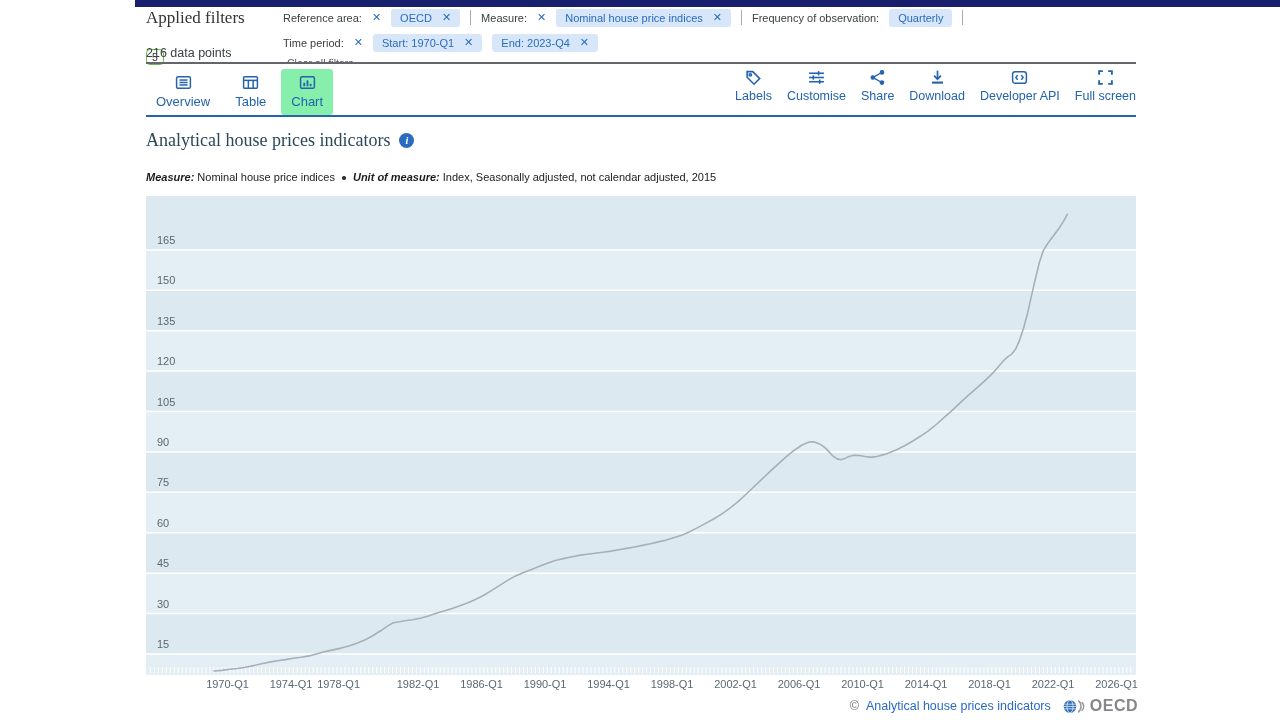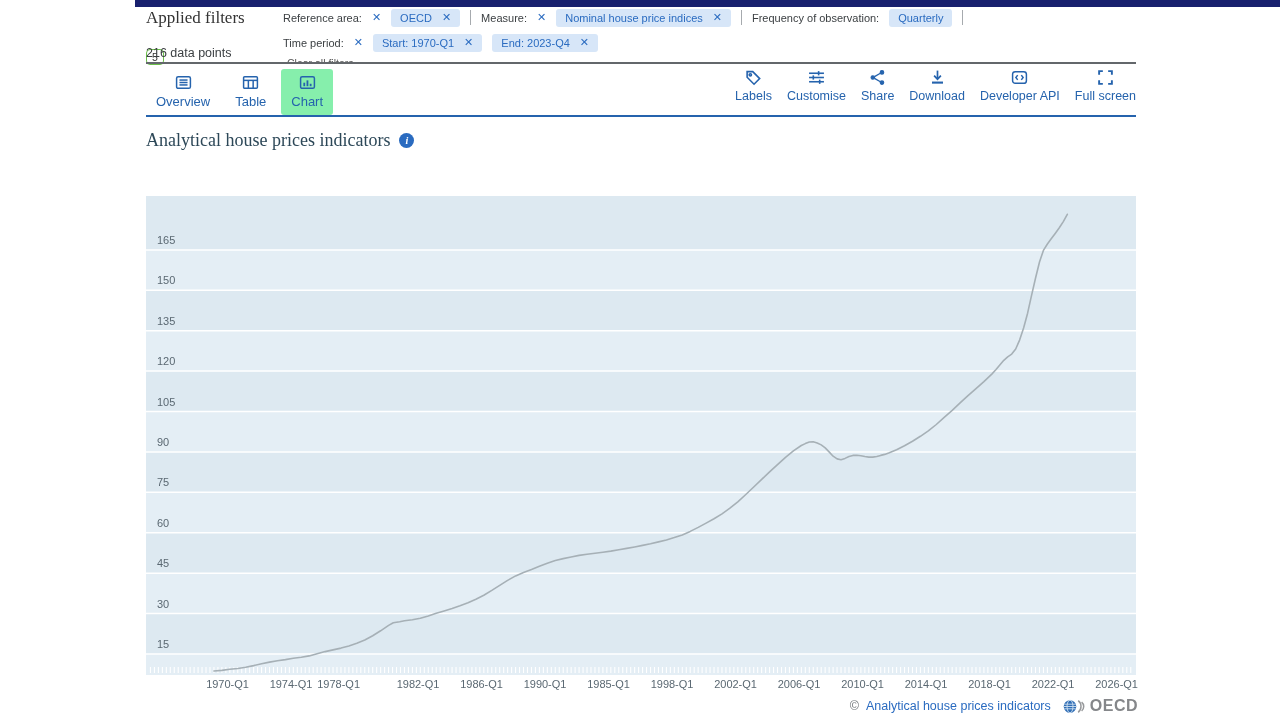--- a/index.html
+++ b/index.html
@@ -218,20 +218,25 @@
         </span>
         <span>Full screen</span>
       </div>
     </div>
   </div>
   <div class="blue-line"></div>
 
   <div class="chart-title">
     <span>Analytical house prices indicators</span>
     <span class="info-icon">i</span>
+  </div>
+  <div class="meta meta2">
+    <span class="lab">Measure:</span>
+    <span>Nominal house price indices</span><span class="dot"></span><span class="lab">Unit of measure:</span>
+    <span>Index, Seasonally adjusted, not calendar adjusted, 2015</span>
   </div>
 
   <div class="panel">
     <svg id="chart-svg" width="990" height="479">
         <rect x="0" y="0" width="990" height="53.88076490438692" fill="#dde9f1"></rect>
         <rect x="0" y="53.88076490438692" width="990" height="40.410573678290234" fill="#e4eef5"></rect>
         <rect x="0" y="94.29133858267716" width="990" height="40.410573678290234" fill="#dde9f1"></rect>
         <rect x="0" y="134.7019122609674" width="990" height="40.410573678290234" fill="#e4eef5"></rect>
         <rect x="0" y="175.11248593925762" width="990" height="40.410573678290234" fill="#dde9f1"></rect>
         <rect x="0" y="215.52305961754786" width="990" height="40.41057367829018" fill="#e4eef5"></rect>
@@ -516,21 +521,21 @@
         <span class="ytick" style="top: 37.8808px;">165</span>
       </div>
   </div>
   <div class="x-labels" id="x-labels">
       <span class="xtick" style="left: 32.9474px;">1970-Q1</span>
       <span class="xtick" style="left: 96.4496px;">1974-Q1</span>
       <span class="xtick" style="left: 144px;">1978-Q1</span>
       <span class="xtick" style="left: 223.454px;">1982-Q1</span>
       <span class="xtick" style="left: 286.956px;">1986-Q1</span>
       <span class="xtick" style="left: 350.459px;">1990-Q1</span>
-      <span class="xtick" style="left: 413.961px;">1985-Q1</span>
+      <span class="xtick" style="left: 413.961px;">1994-Q1</span>
       <span class="xtick" style="left: 477.463px;">1998-Q1</span>
       <span class="xtick" style="left: 540.965px;">2002-Q1</span>
       <span class="xtick" style="left: 604.468px;">2006-Q1</span>
       <span class="xtick" style="left: 667.97px;">2010-Q1</span>
       <span class="xtick" style="left: 731.472px;">2014-Q1</span>
       <span class="xtick" style="left: 794.974px;">2018-Q1</span>
       <span class="xtick" style="left: 858.477px;">2022-Q1</span>
       <span class="xtick" style="left: 921.979px;">2026-Q1</span>
     </div>
 

